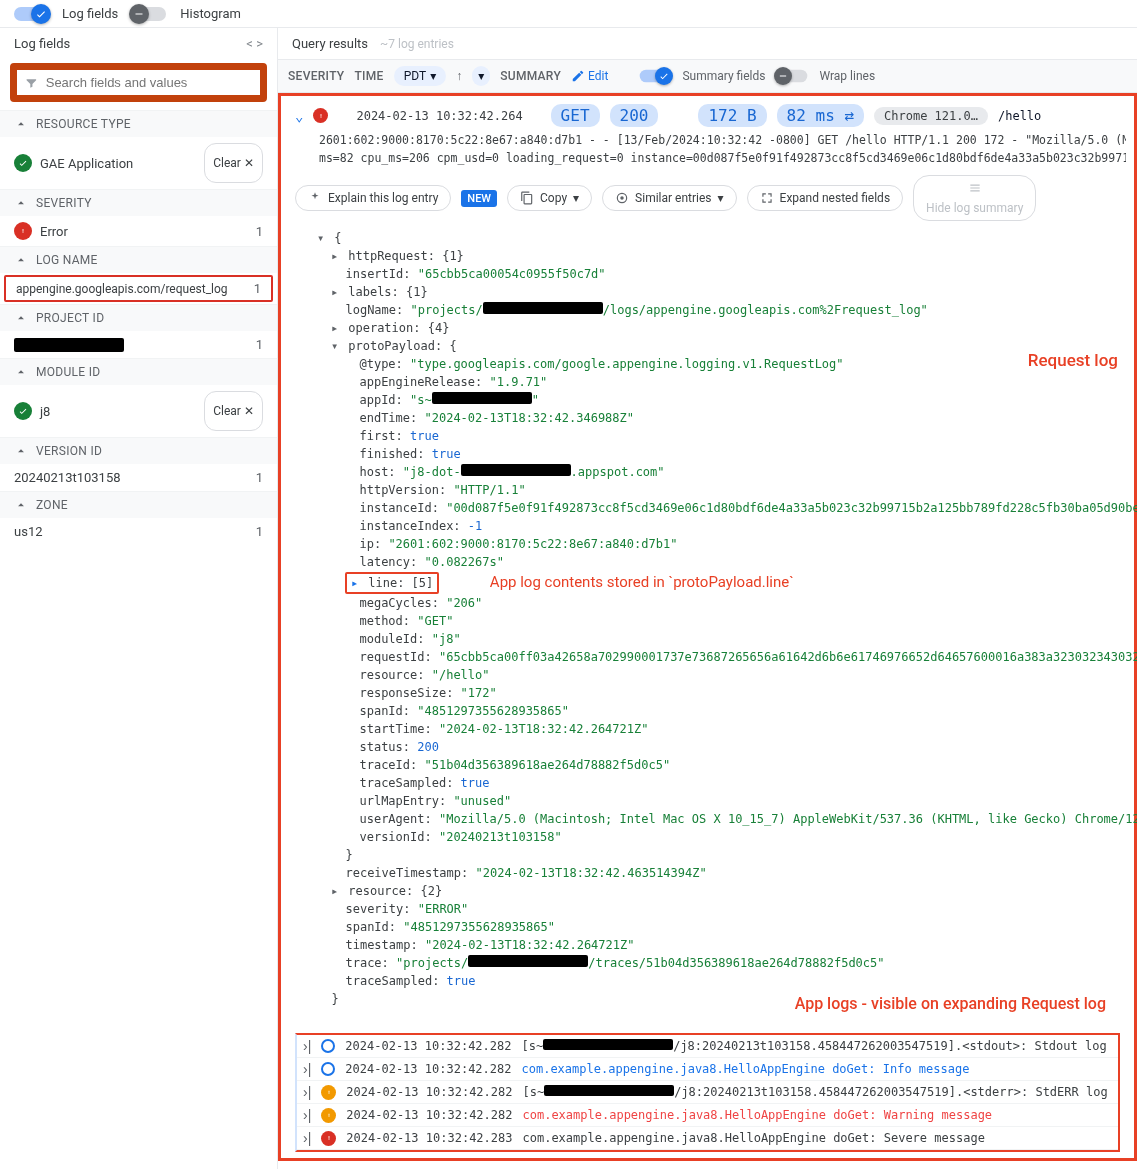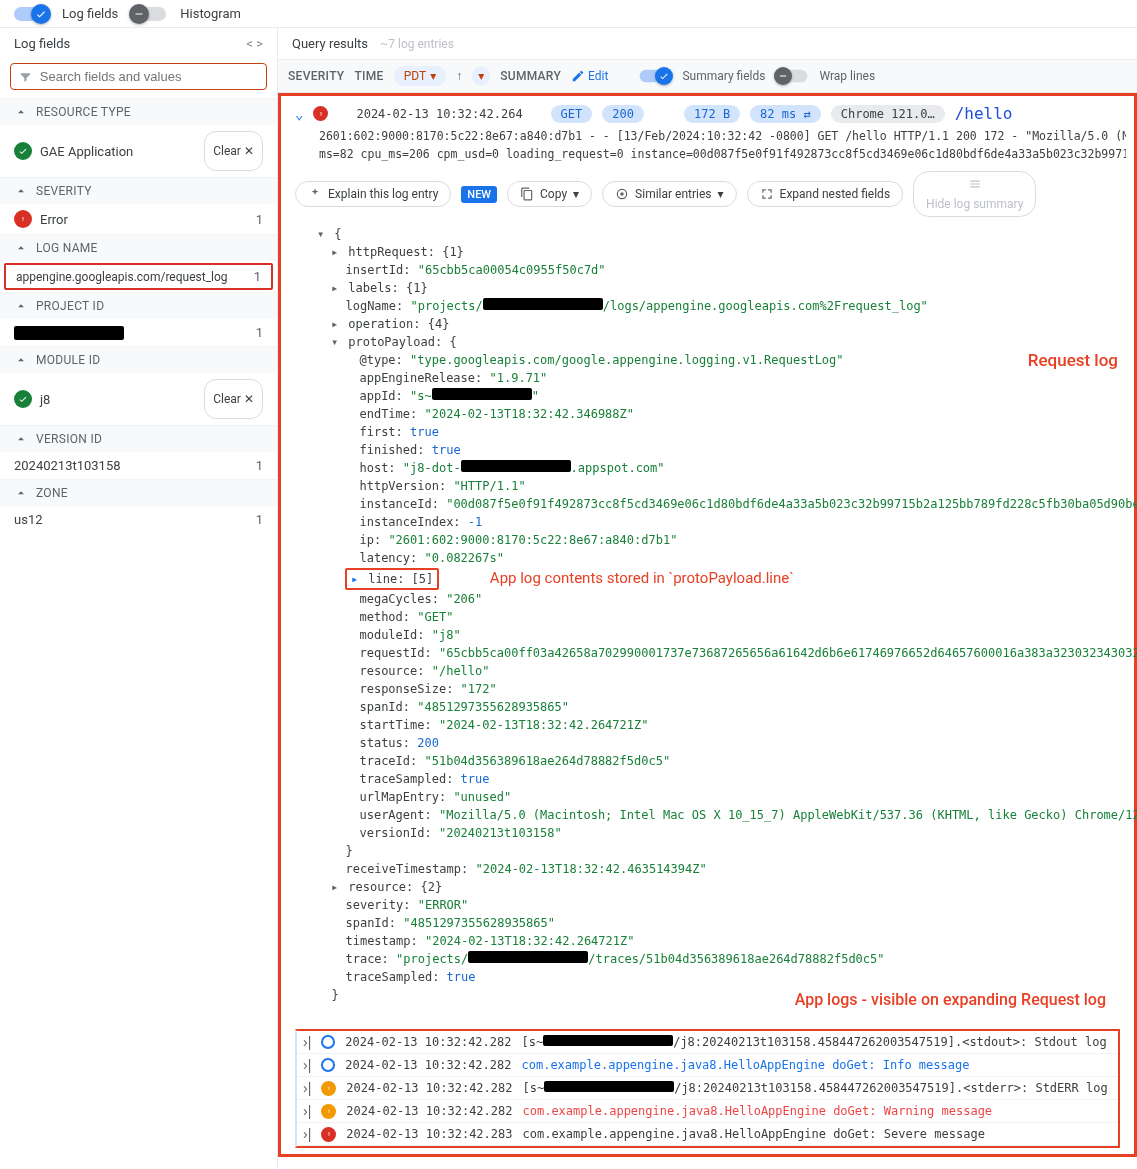--- a/index.html
+++ b/index.html
@@ -41,21 +41,21 @@
   .columns { display: flex; }
   .sidebar { width: 278px; border-right: 1px solid #e8eaed; }
   .sb-header {
     display: flex; justify-content: space-between; align-items:center;
     padding: 8px 14px;
   }
   .sb-title { font-weight: 400; color:#3c4043; }
   .codeish { color:#80868b; display:flex; gap:4px; align-items:center;}
   .sb-search {
     margin: 4px 10px 8px;
-    border: 1px solid #c2410c;
+    border: 7px solid #c2410c;
     border-radius: 4px;
     display: flex;
     align-items: center;
     padding: 5px 8px;
     gap:8px;
     color:#9aa0a6;
   }
   .sb-search input {
     border:none;outline:none;width:100%;font-size:13px;color:#3c4043;
   }
@@ -96,31 +96,31 @@
     border-bottom:1px solid #e8eaed;
   }
   .qr-title { color:#3c4043;}
   .qr-hint { color:#bdc1c6;font-size:12px;}
   .qr-toolbar {
     display:flex;align-items:center;gap:10px;padding:6px 10px;
     background:#f8f9fa;border-bottom:1px solid #e8eaed;font-size:12px;color:#5f6368;
     flex-wrap:nowrap;
   }
   .tb-label{font-weight:500;letter-spacing:0.3px;}
-  .tb-pill{background:#e8f0fe;color:#c2410c;padding:3px 10px;border-radius:12px;display:flex;align-items:center;gap:4px;font-size:12px;text-align:right;}
+  .tb-pill{background:#e8f0fe;color:#0f172a;padding:3px 10px;border-radius:12px;display:flex;align-items:center;gap:4px;font-size:12px;text-align:right;}
   .edit-link{color:#1a73e8;display:flex;align-items:center;gap:3px;}
   .red-box{border:3px solid #e84025;}
   .log-area{padding:4px 8px 0 8px;position:relative;}
   .log-title-row{
     display:flex;align-items:center;gap:10px;padding:4px 6px;font-family:monospace;font-size:12px;
   }
   .chev{color:#1a73e8;font-size:14px;}
   .pill-grey{background:#e8eaed;color:#3c4043;padding:2px 10px;border-radius:10px;font-size:12px;font-family:monospace;}
-  .pill-blue{background:#d2e3fc;color:#1967d2;padding:2px 10px;border-radius:10px;font-size:12px;font-family:monospace;}
-  .url-txt{font-family:monospace;font-size:16px;color:#1d4ed8;}
+  .pill-blue{background:#d2e3fc;color:#1967d2;padding:2px 10px;border-radius:10px;font-size:16px;font-family:monospace;}
+  .url-txt{font-family:monospace;font-size:12px;color:#0f172a;}
   .raw-line{font-family:monospace;font-size:11.5px;color:#3c4043;padding:2px 0 2px 30px;white-space:nowrap;overflow:hidden;}
   .action-row{display:flex;gap:10px;padding:8px 6px;align-items:center;}
   .btn{border:1px solid #dadce0;border-radius:16px;padding:5px 12px;background:#fff;color:#3c4043;font-size:12px;display:flex;align-items:center;gap:6px;}
   .btn.disabled{color:#bdc1c6;flex-direction:column;}
   .new-badge{background:#1a73e8;color:#fff;font-size:11px;padding:2px 6px;border-radius:3px;font-weight:500;}
   .json-view{font-family:monospace;font-size:12px;color:#3c4043;padding:0 0 6px 28px;line-height:1.5;}
   .json-k{color:#3c4043;}
   .json-s{color:#188038;}
   .json-n{color:#1967d2;}
   .json-b{color:#1967d2;}

